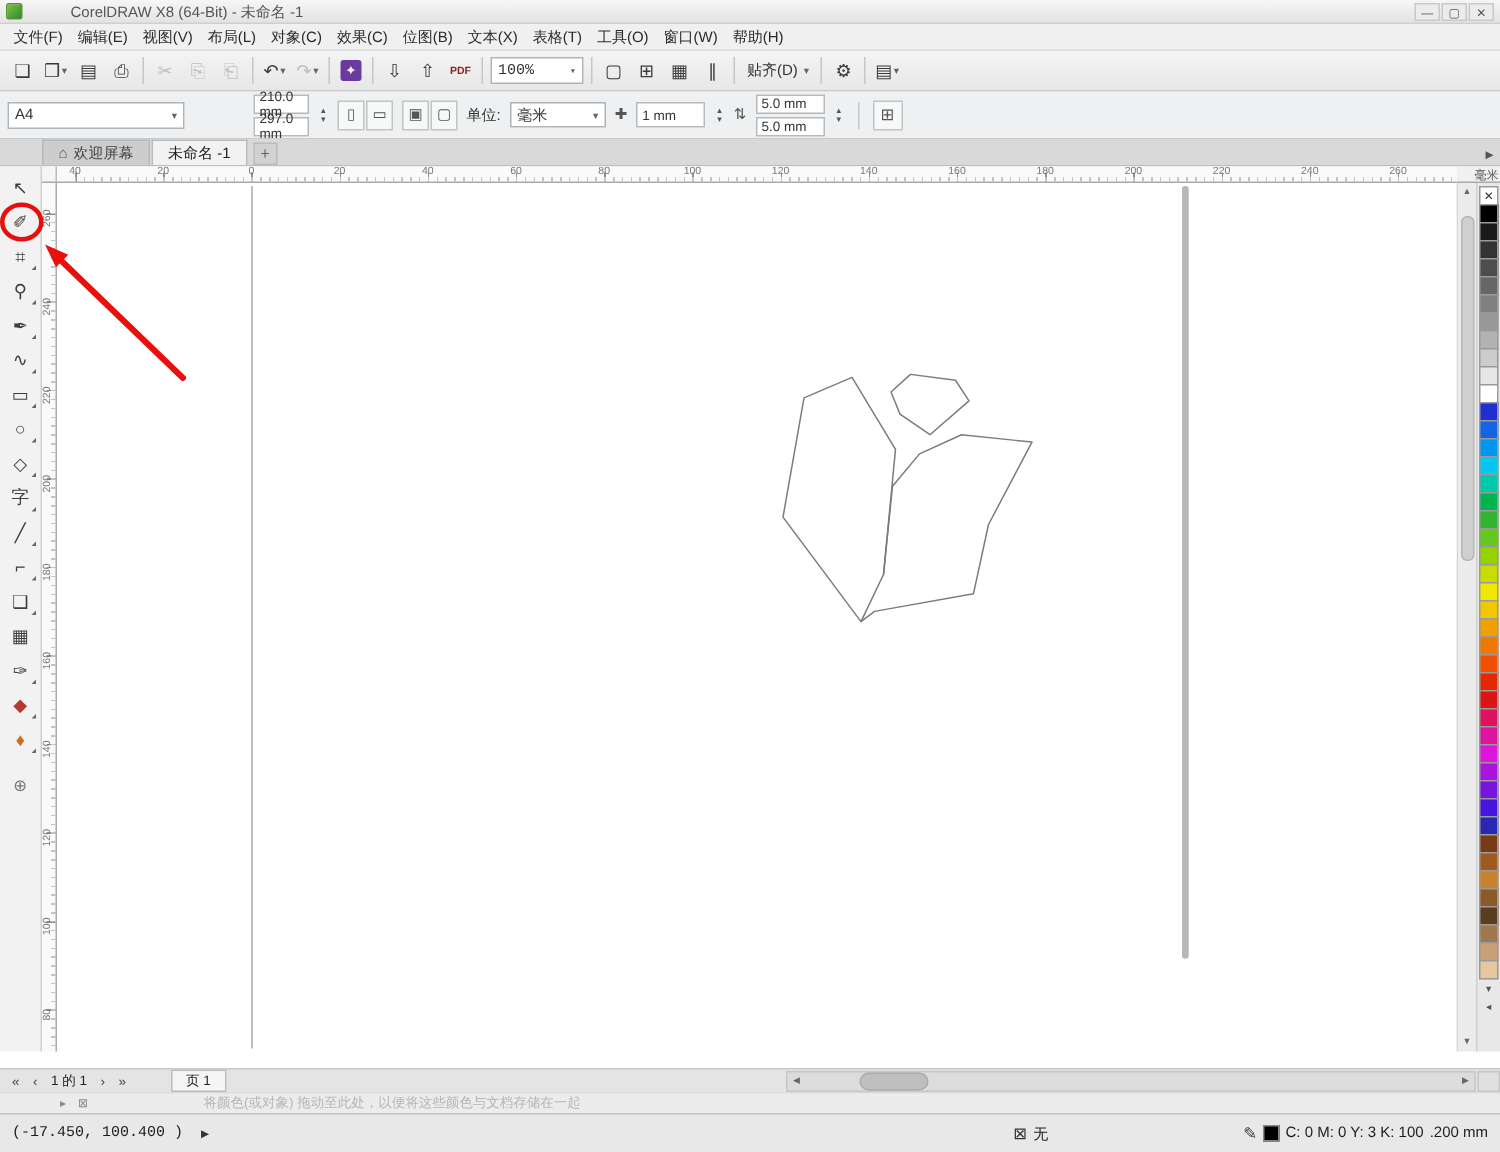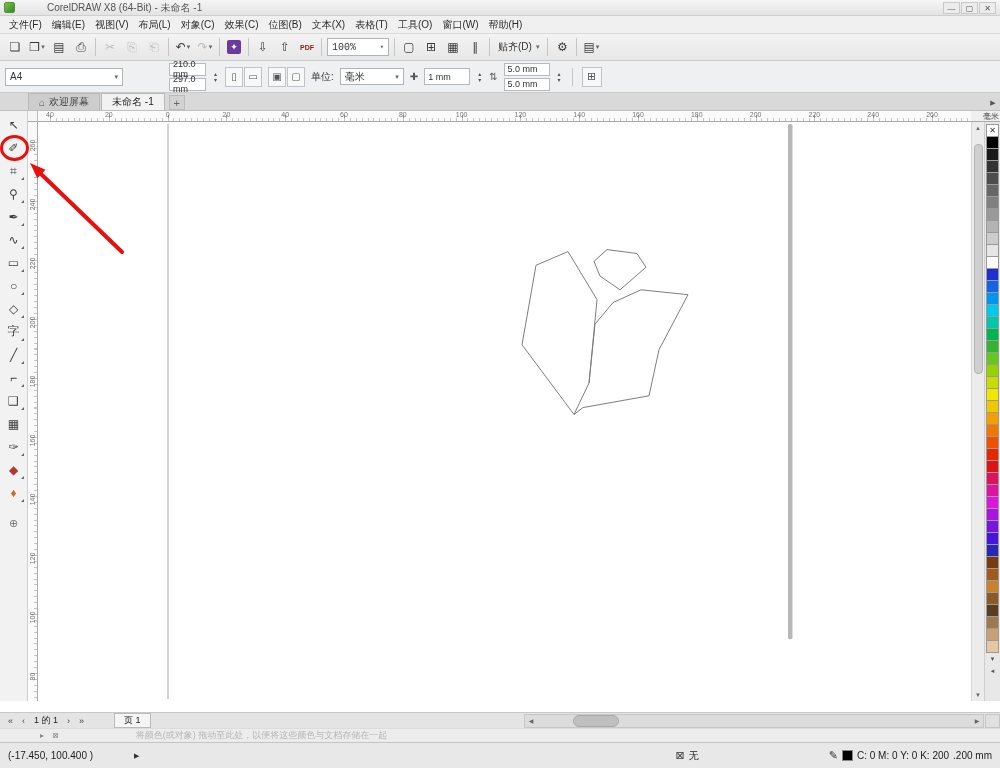--- a/index.html
+++ b/index.html
@@ -142,21 +142,21 @@
 
   
   .hintbar { height:14px; background:#ececec; border-top:1px solid #dcdcdc;
     display:flex; align-items:center; padding-left:40px; font-size:9px; }
   .hintico { color:#8a8a8a; font-size:8px; margin-right:8px; }
   .hinttext { color:#b5b5b5; margin-left:69px; }
 
   
   .statusbar { height:26px; background:#e8e8e8; border-top:1px solid #c4c4c4;
     display:flex; align-items:center; padding:0 8px; font-size:10px; color:#1d1d1d; }
-  .coords { min-width:120px; }
+  .coords { min-width:120px;font-family:Liberation Mono, monospace; }
   .expandbtn { font-size:7px; color:#333; margin-left:6px; }
   .sgroup { display:flex; align-items:center; gap:4px; }
   .fillinfo { margin-left:auto; }
   .outlineinfo { margin-left:130px; }
   .sico { font-size:11px; color:#333; }
   .swatchbox { width:11px; height:11px; border:1px solid #888; background:#000; display:inline-block; }
 
   
   .annot { position:absolute; inset:0; width:1000px; height:768px; pointer-events:none; z-index:60; }
 </style>
@@ -537,21 +537,21 @@
   <div class="statusbar">
     <span class="coords">(-17.450, 100.400 )</span>
     <span class="expandbtn">▶</span>
     <div class="sgroup fillinfo">
       <span class="sico">⊠</span>
       <span>无</span>
     </div>
     <div class="sgroup outlineinfo">
       <span class="sico">✎</span>
       <span class="swatchbox" style="background: rgb(0, 0, 0);"></span>
-      <span>C: 0 M: 0 Y: 0 K: 200</span>
+      <span>C: 0 M: 0 Y: 3 K: 100</span>
       <span>.200 mm</span>
     </div>
   </div>
 
   <svg class="annot" viewBox="0 0 1000 768">
     <ellipse cx="14.5" cy="148" rx="13" ry="11.5" fill="none" stroke-width="3" stroke="#e8100c"></ellipse>
     <line x1="122" y1="252" x2="40" y2="173" stroke-width="4" stroke-linecap="round" stroke="#e8100c"></line>
     <polygon points="30,163 45.5,169.8 37.3,178.2" fill="#e8100c"></polygon>
   </svg>
 

